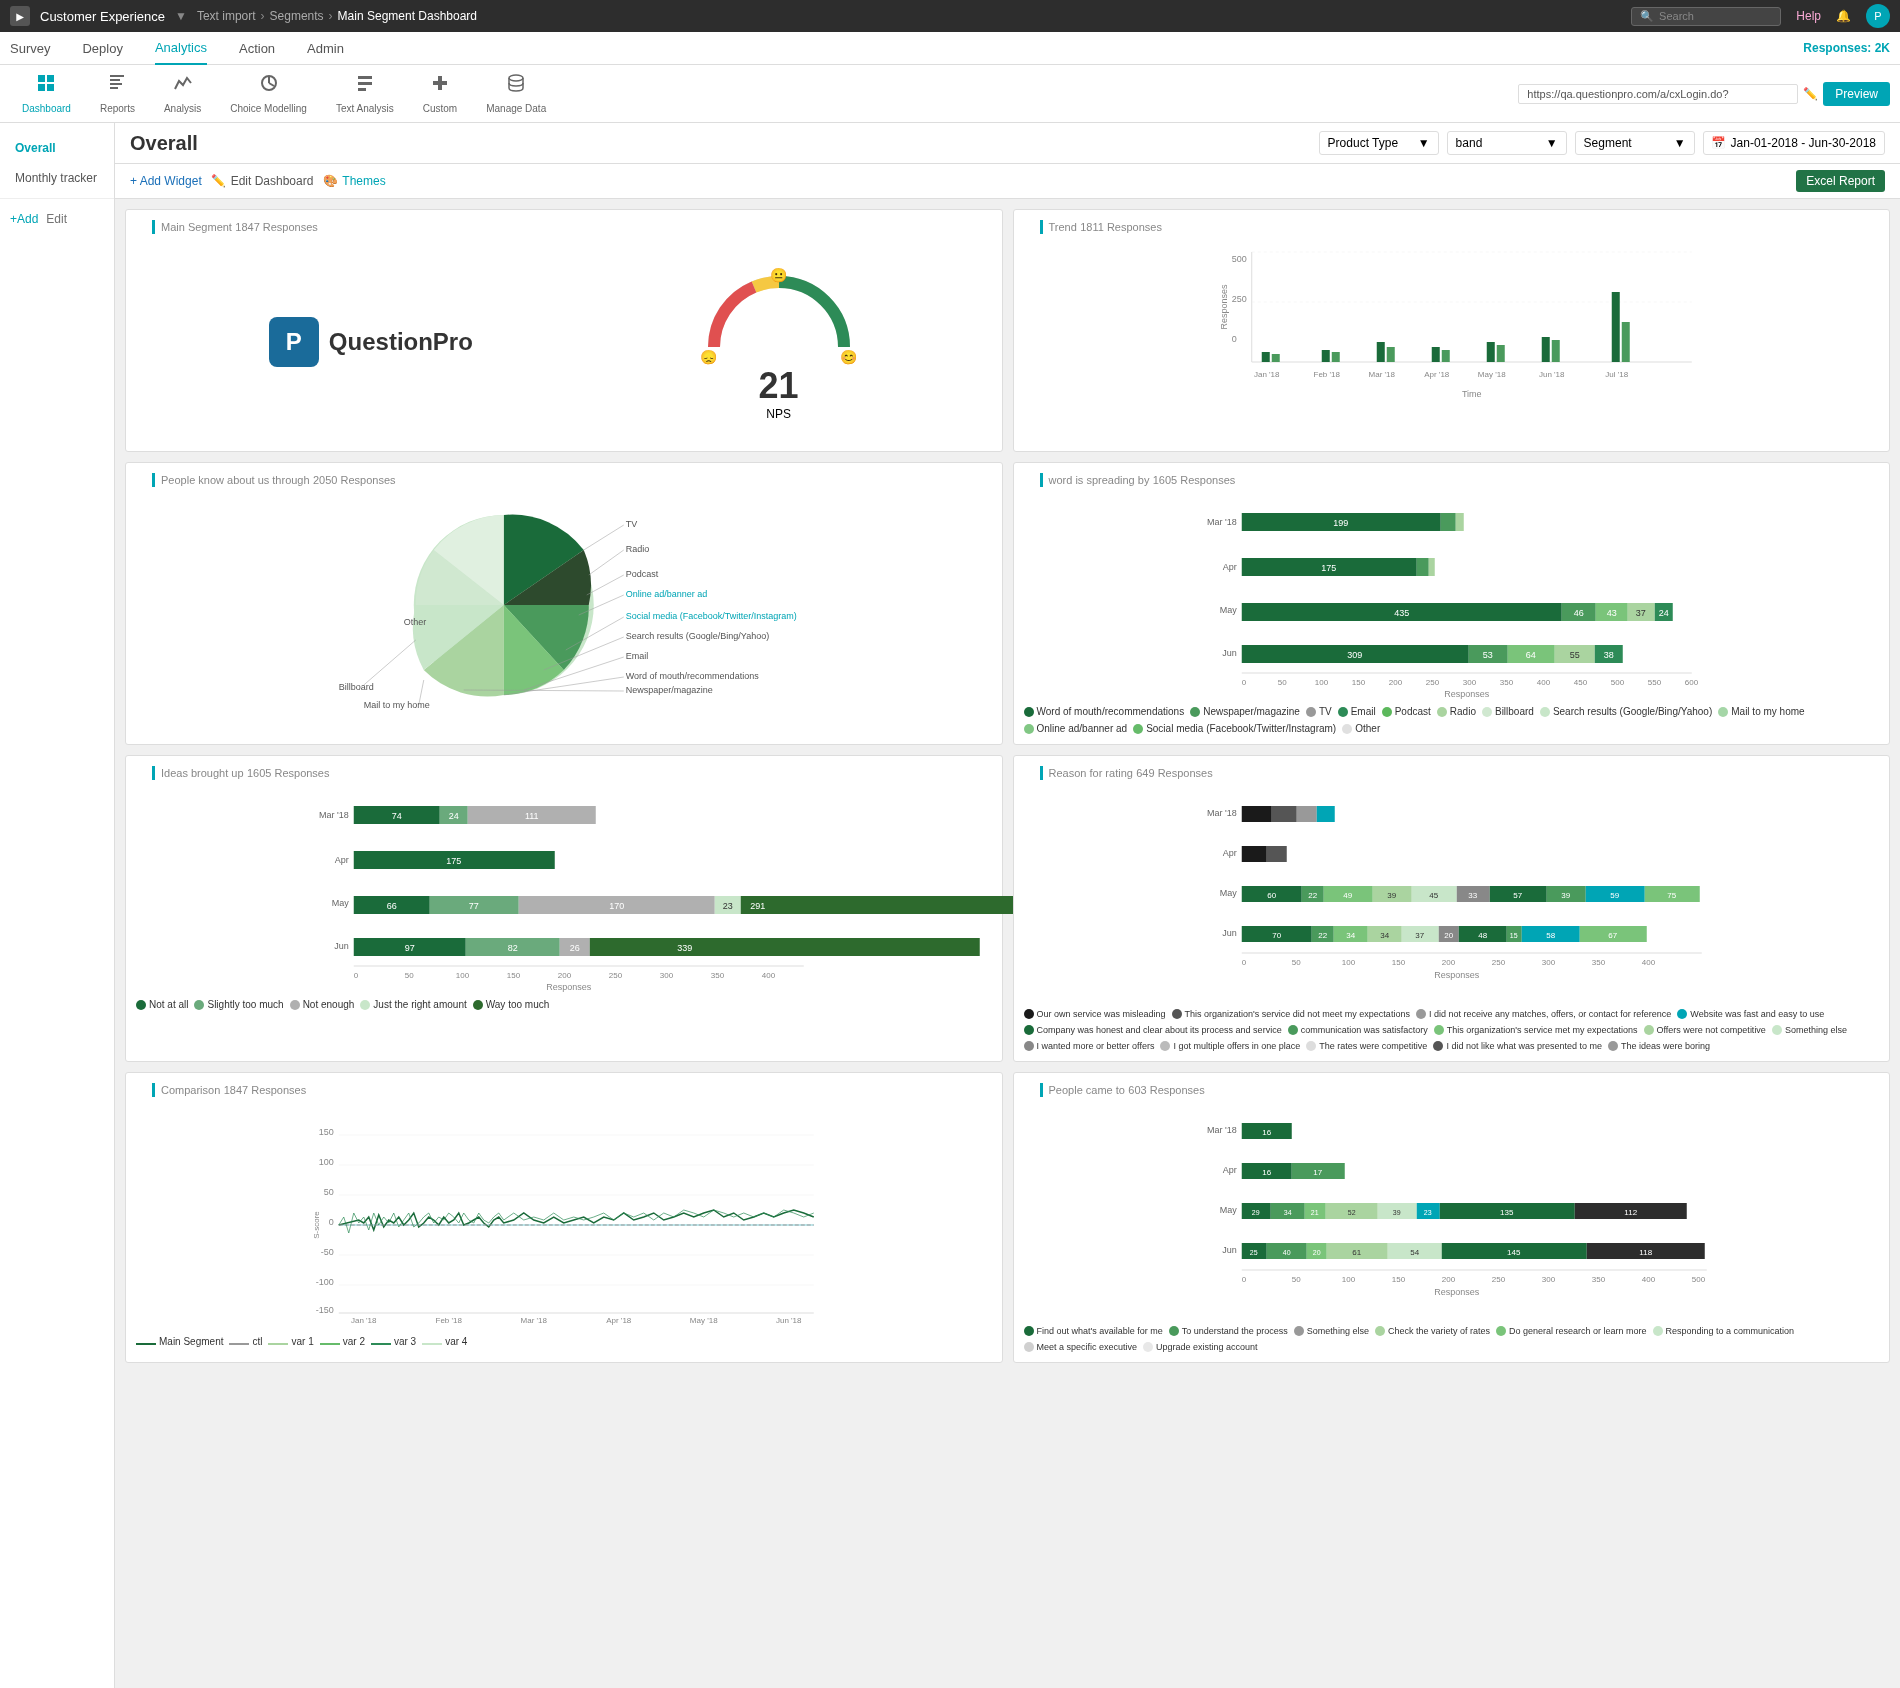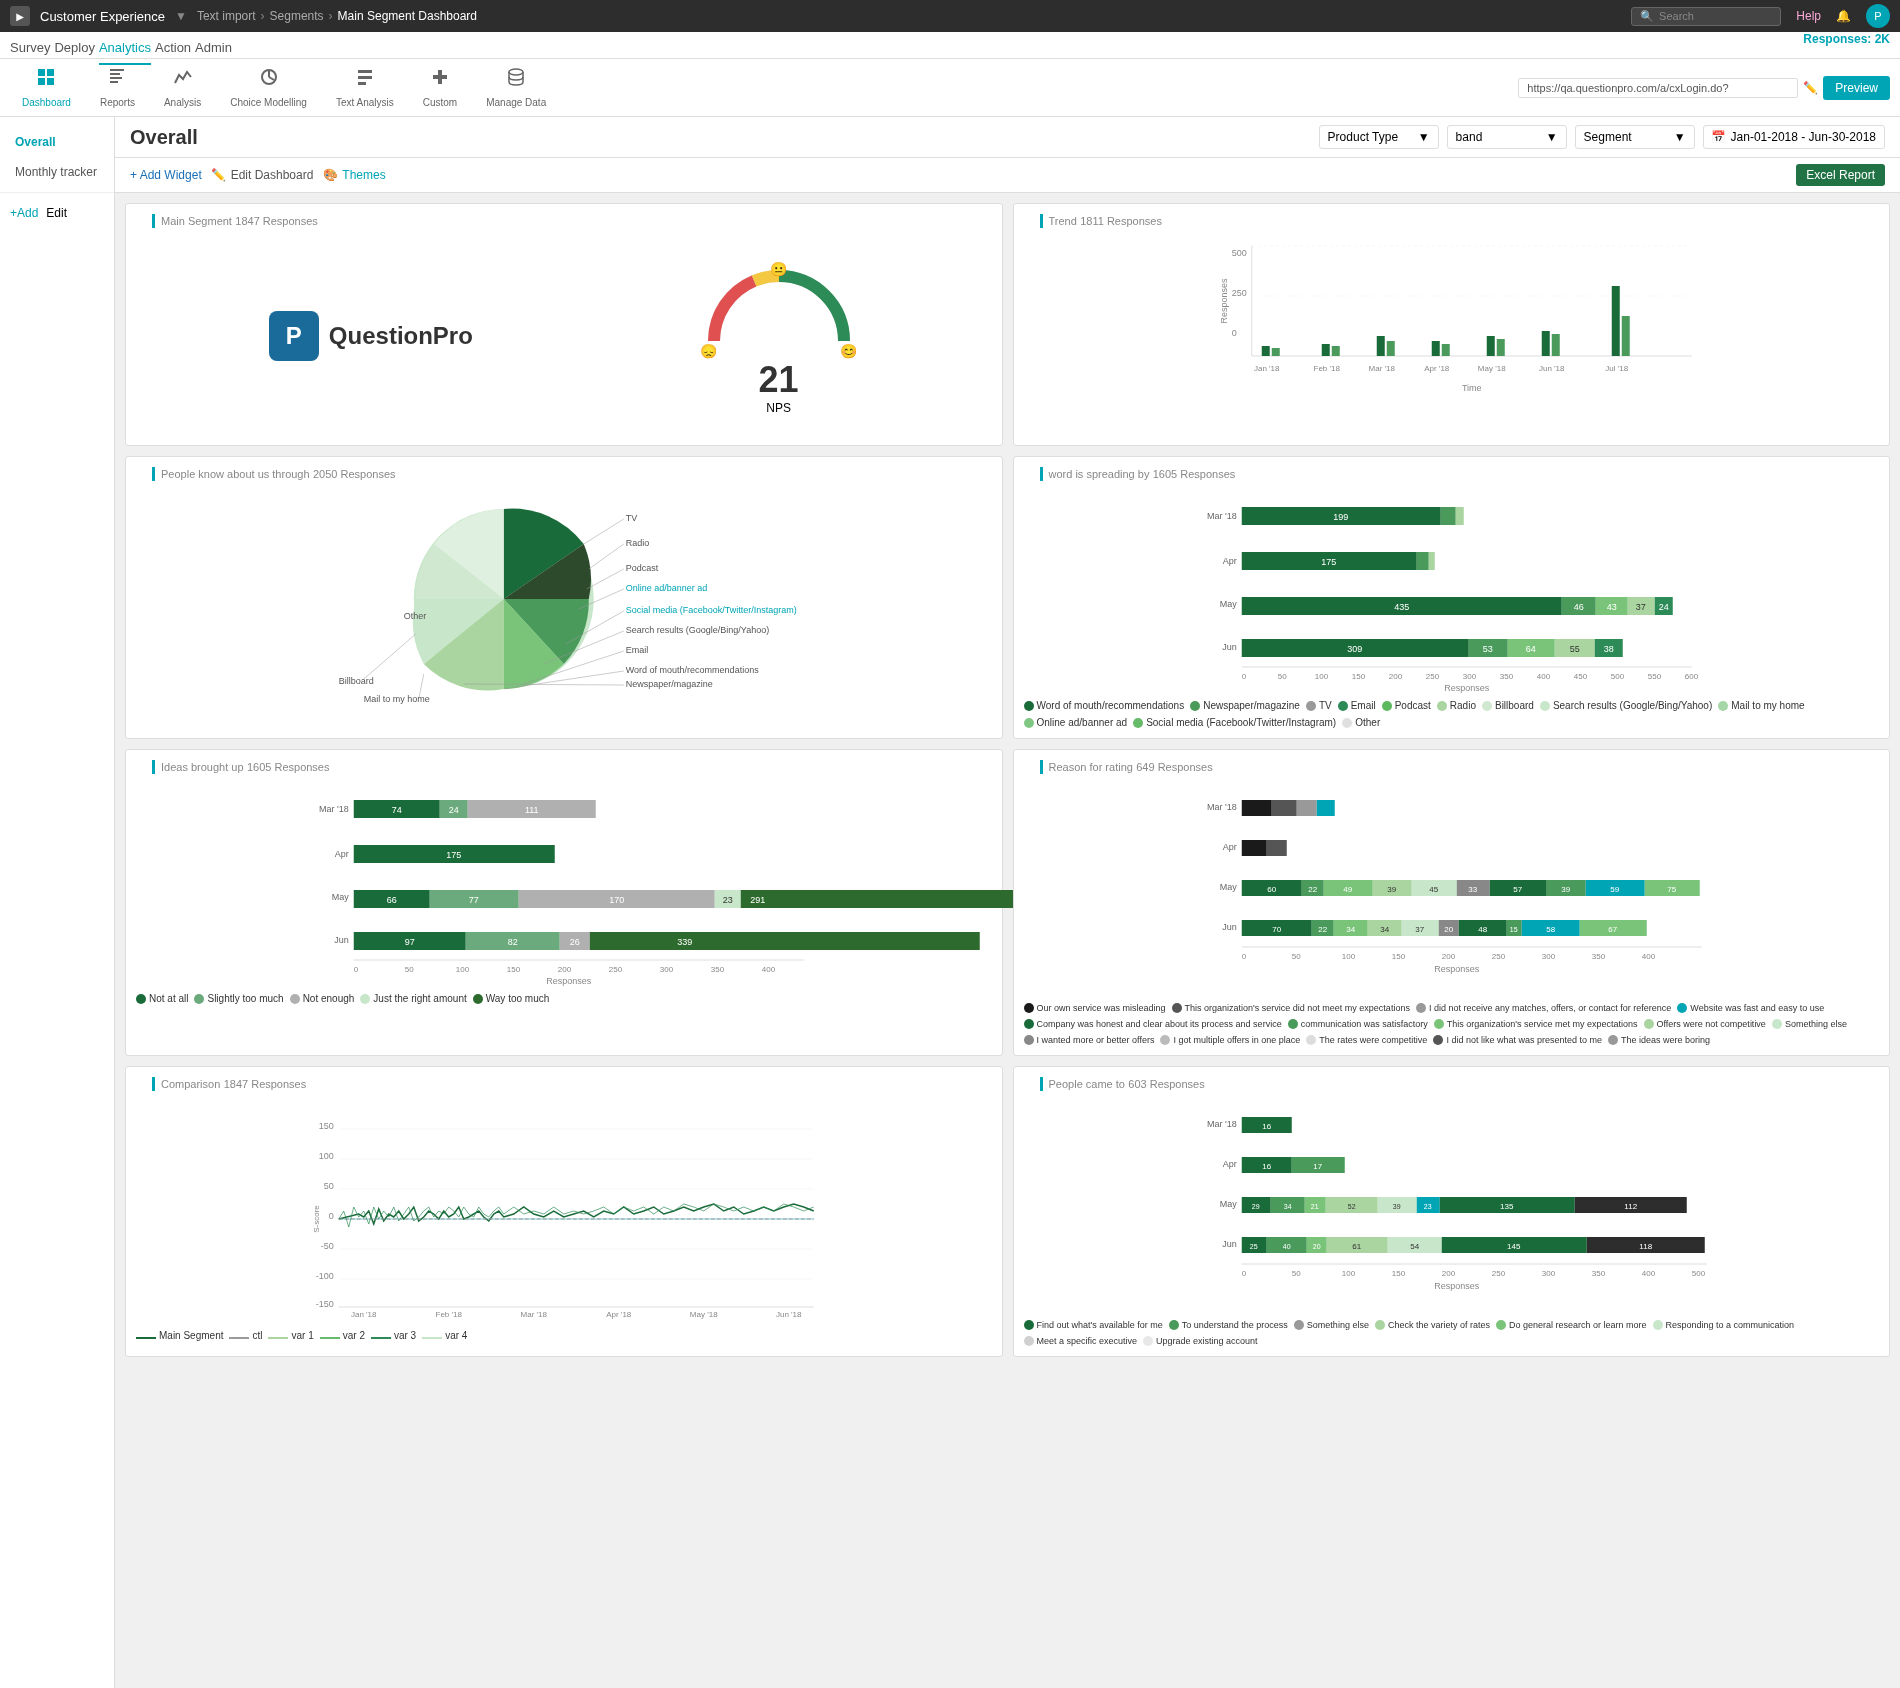--- a/index.html
+++ b/index.html
@@ -9,21 +9,21 @@
     .top-bar { display: flex; align-items: center; background: #2d2d2d; color: #fff; height: 32px; padding: 0 10px; gap: 10px; }
     .top-bar .app-icon { width: 20px; height: 20px; background: #555; border-radius: 3px; display: flex; align-items: center; justify-content: center; font-size: 10px; }
     .top-bar .workspace { font-size: 13px; cursor: pointer; }
     .top-bar .breadcrumb { display: flex; align-items: center; gap: 5px; font-size: 12px; color: #ccc; }
     .top-bar .breadcrumb .sep { color: #888; }
     .top-bar .breadcrumb .active { color: #fff; }
     .top-bar .right { margin-left: auto; display: flex; align-items: center; gap: 15px; }
     .top-bar .search-box { background: #444; border: 1px solid #666; border-radius: 3px; padding: 2px 8px; color: #ccc; font-size: 11px; display: flex; align-items: center; gap: 5px; width: 150px; }
 
     
-    .sec-nav { display: flex; align-items: flex-start; background: #fff; border-bottom: 1px solid #ddd; padding: 0 10px; height: 27px; gap: 4px; }
+    .sec-nav { display: flex; align-items: center; background: #fff; border-bottom: 1px solid #ddd; padding: 0 10px; height: 33px; gap: 32px; }
     .sec-nav a { font-size: 13px; color: #555; text-decoration: none; padding: 8px 0; }
     .sec-nav a.active { color: #00a5b5; border-bottom: 2px solid #00a5b5; }
     .sec-nav .responses { margin-left: auto; font-size: 12px; color: #555; }
 
     
     .icon-nav { display: flex; align-items: center; background: #fff; border-bottom: 1px solid #ddd; padding: 4px 10px; gap: 5px; }
     .icon-nav .nav-item { display: flex; flex-direction: column; align-items: center; padding: 4px 12px; cursor: pointer; font-size: 10px; color: #666; gap: 10px; border-radius: 3px; }
     .icon-nav .nav-item.active { color: #00a5b5; }
     .icon-nav .nav-item svg { width: 20px; height: 20px; }
     .icon-nav .url-bar { margin-left: auto; display: flex; align-items: center; gap: 5px; }
@@ -171,21 +171,21 @@
 </div>
 
 <div class="layout">
 
   <div class="sidebar">
     <div class="sidebar-item active">Overall</div>
     <div class="sidebar-item">Monthly tracker</div>
     <div class="sidebar-divider"></div>
     <div style="display:flex;gap:8px;padding:8px 10px;">
       <span style="color:#00a5b5;cursor:pointer;font-size:12px">+Add</span>
-      <span style="color:#000000;cursor:pointer;font-size:12px">Edit</span>
+      <span style="color:#737373;cursor:pointer;font-size:12px">Edit</span>
     </div>
   </div>
 
   <div class="main">
 
     <div class="page-header">
       <h1 class="page-title">Overall</h1>
       <div class="page-controls">
         <button class="dropdown-btn">
           <span>Product Type</span>

